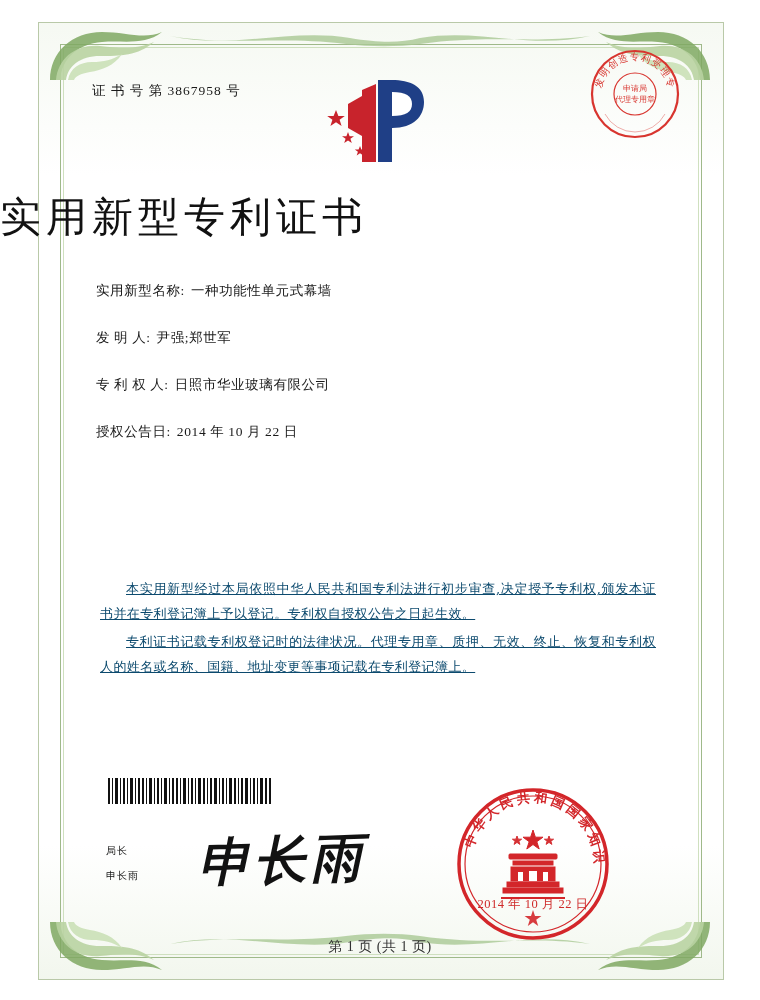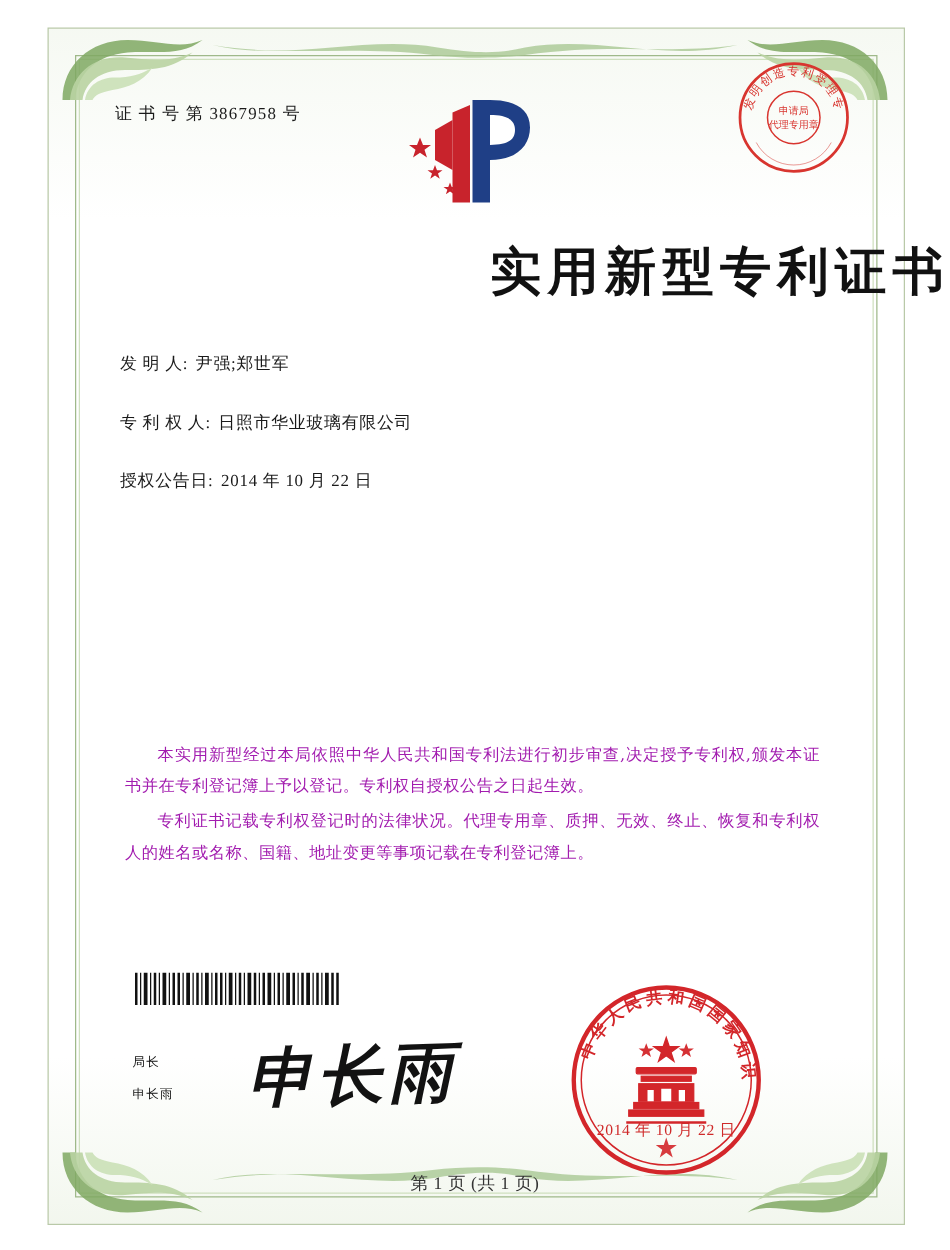--- a/index.html
+++ b/index.html
@@ -89,23 +89,23 @@
     position: absolute;
     left: 318px; top: 74px;
     width: 110px; height: 92px;
   }
 
   
   .title {
     position: absolute;
     left: 0; top: 190px;
     width: 760px;
-    text-align: right;
+    text-align: left;
     font-size: 41px;
-    font-weight: bold;
+    font-weight: normal;
     letter-spacing: 5px;
     color: #111;
     font-family: "DejaVu Serif", serif;
   }
 
   
   .fields {
     position: absolute;
     left: 96px; top: 282px;
     width: 560px;
@@ -123,27 +123,28 @@
     flex: 0 0 auto;
   }
   .field .val {
     margin-left: 6px;
     white-space: nowrap;
   }
 
   
   .body-text {
     position: absolute;
-    left: 100px; top: 592px;
+    left: 100px; top: 576px;
     width: 556px;
     font-size: 13px;
     line-height: 25px;
-    color: #a21caf;
+    color: #0c4a6e;
     letter-spacing: 0.4px;
     font-family: "DejaVu Serif", serif;
+    text-decoration: underline;
   }
   .body-text p {
     margin: 0 0 3px 0;
     text-indent: 26px;
     text-align: justify;
   }
 
   
   .barcode {
     position: absolute;
@@ -277,20 +278,24 @@
         <polygon points="18,36 20.4,42 26.8,42 21.6,45.8 23.6,52 18,48.2 12.4,52 14.4,45.8 9.2,42 15.6,42"></polygon>
         <polygon points="30,58 31.6,62.2 36,62.2 32.4,64.8 33.8,69 30,66.4 26.2,69 27.6,64.8 24,62.2 28.4,62.2"></polygon>
         <polygon points="42,72 43.4,75.6 47.2,75.6 44.1,77.8 45.3,81.4 42,79.2 38.7,81.4 39.9,77.8 36.8,75.6 40.6,75.6"></polygon>
       </g>
     </svg>
   </div>
 
   <div class="title">实用新型专利证书</div>
 
   <div class="fields">
+    <div class="field">
+      <span class="lbl">实用新型名称:</span>
+      <span class="val">一种功能性单元式幕墙</span>
+    </div>
     <div class="field">
       <span class="lbl">发   明   人:</span>
       <span class="val">尹强;郑世军</span>
     </div>
     <div class="field">
       <span class="lbl">专 利 权 人:</span>
       <span class="val">日照市华业玻璃有限公司</span>
     </div>
     <div class="field">
       <span class="lbl">授权公告日:</span>

